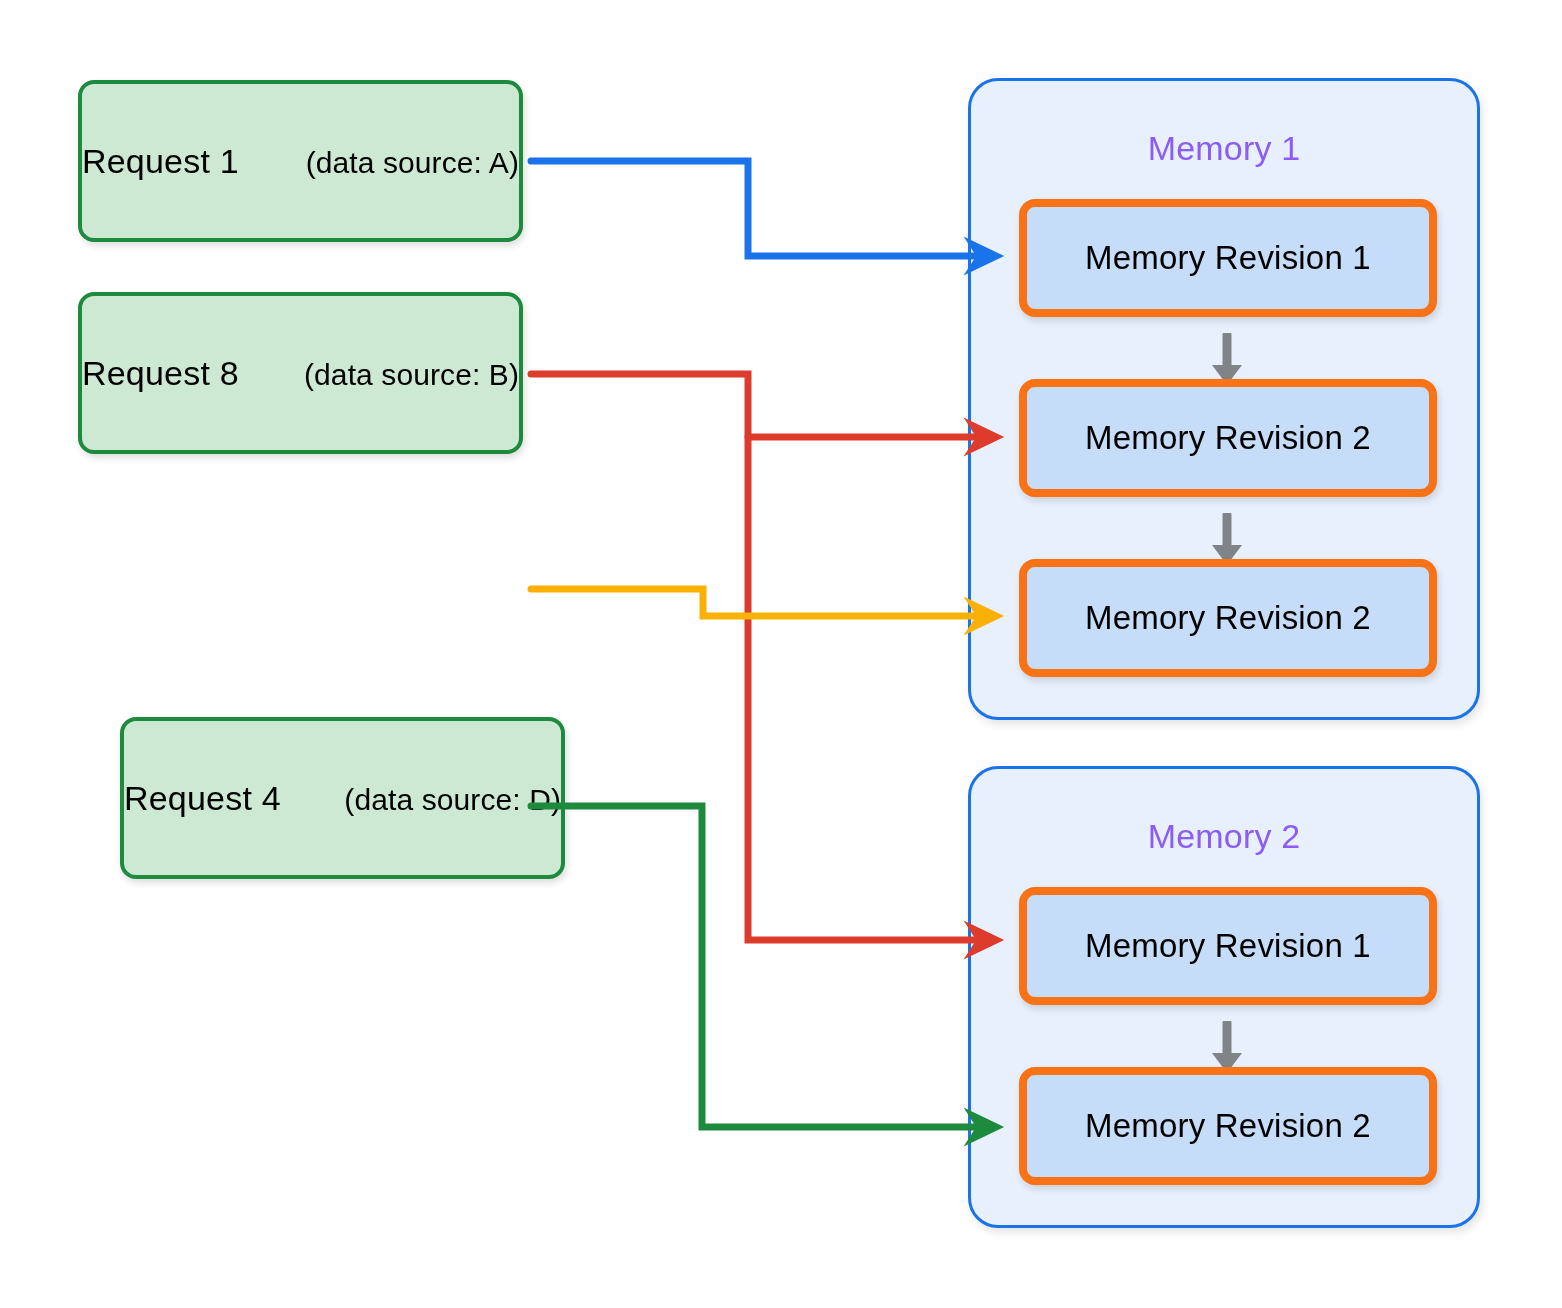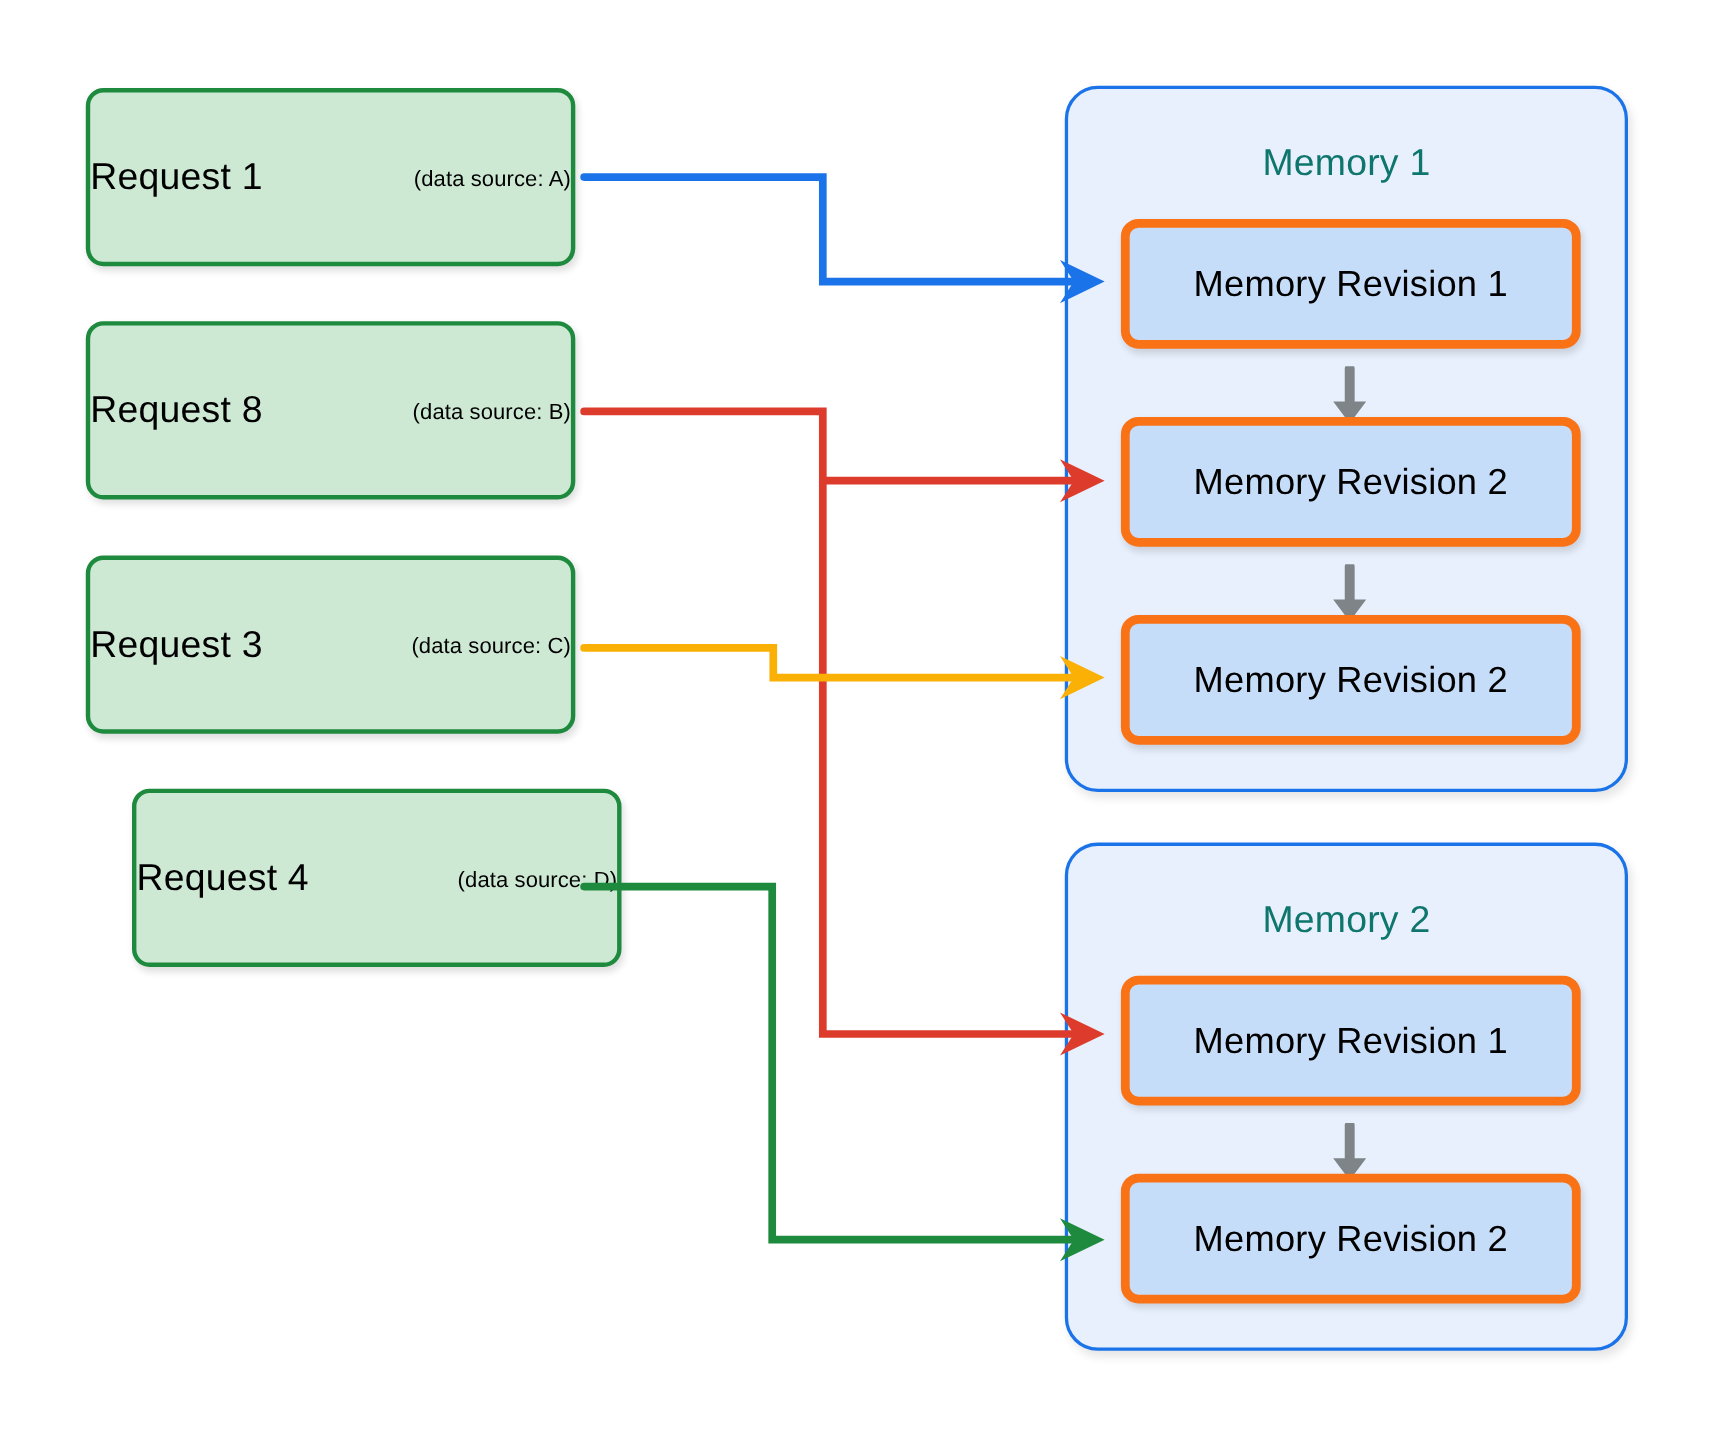--- a/index.html
+++ b/index.html
@@ -33,21 +33,21 @@
     justify-content: space-between;
     box-shadow: 2px 4px 7px rgba(0,0,0,0.13);
   }
   .request-title {
     font-size: 34px;
     color: #000000;
     line-height: 1.18;
     letter-spacing: 0.2px;
   }
   .request-sub {
-    font-size: 20px;
+    font-size: 30px;
     color: #000000;
     line-height: 1.2;
     letter-spacing: 0.1px;
     margin-top: 4px;
   }
 
   
   .memory-container {
     position: absolute;
     left: 968px;
@@ -57,21 +57,21 @@
     border: 3px solid #1a73e8;
     border-radius: 30px;
     box-shadow: 3px 5px 9px rgba(0,0,0,0.10);
   }
   .memory-title {
     position: absolute;
     left: 0;
     width: 100%;
     text-align: center;
     font-size: 34px;
-    color: #0f766e;
+    color: #8b5cf6;
     letter-spacing: 0.2px;
   }
   .revision-box {
     position: absolute;
     left: 48px;
     width: 418px;
     height: 118px;
     box-sizing: border-box;
     background: #c6ddf9;
     border: 8px solid #f97316;
@@ -116,24 +116,20 @@
   <div class="request-box" style="top:80px;">
     <div class="request-title">Request 1</div>
     <div class="request-sub">(data source: A)</div>
   </div>
 
   <div class="request-box" style="top:292px;">
     <div class="request-title">Request 8</div>
     <div class="request-sub">(data source: B)</div>
   </div>
 
-  <div class="request-box" style="top:505px;">
-    <div class="request-title">Request 3</div>
-    <div class="request-sub">(data source: C)</div>
-  </div>
 
   <div class="request-box" style="top:717px;margin-left:42px;">
     <div class="request-title">Request 4</div>
     <div class="request-sub">(data source: D)</div>
   </div>
 
   <div class="memory-container" style="top:78px; height:642px;">
     <div class="memory-title" style="top:48px;">Memory 1</div>
 
     <div class="revision-box" style="top:118px;">

